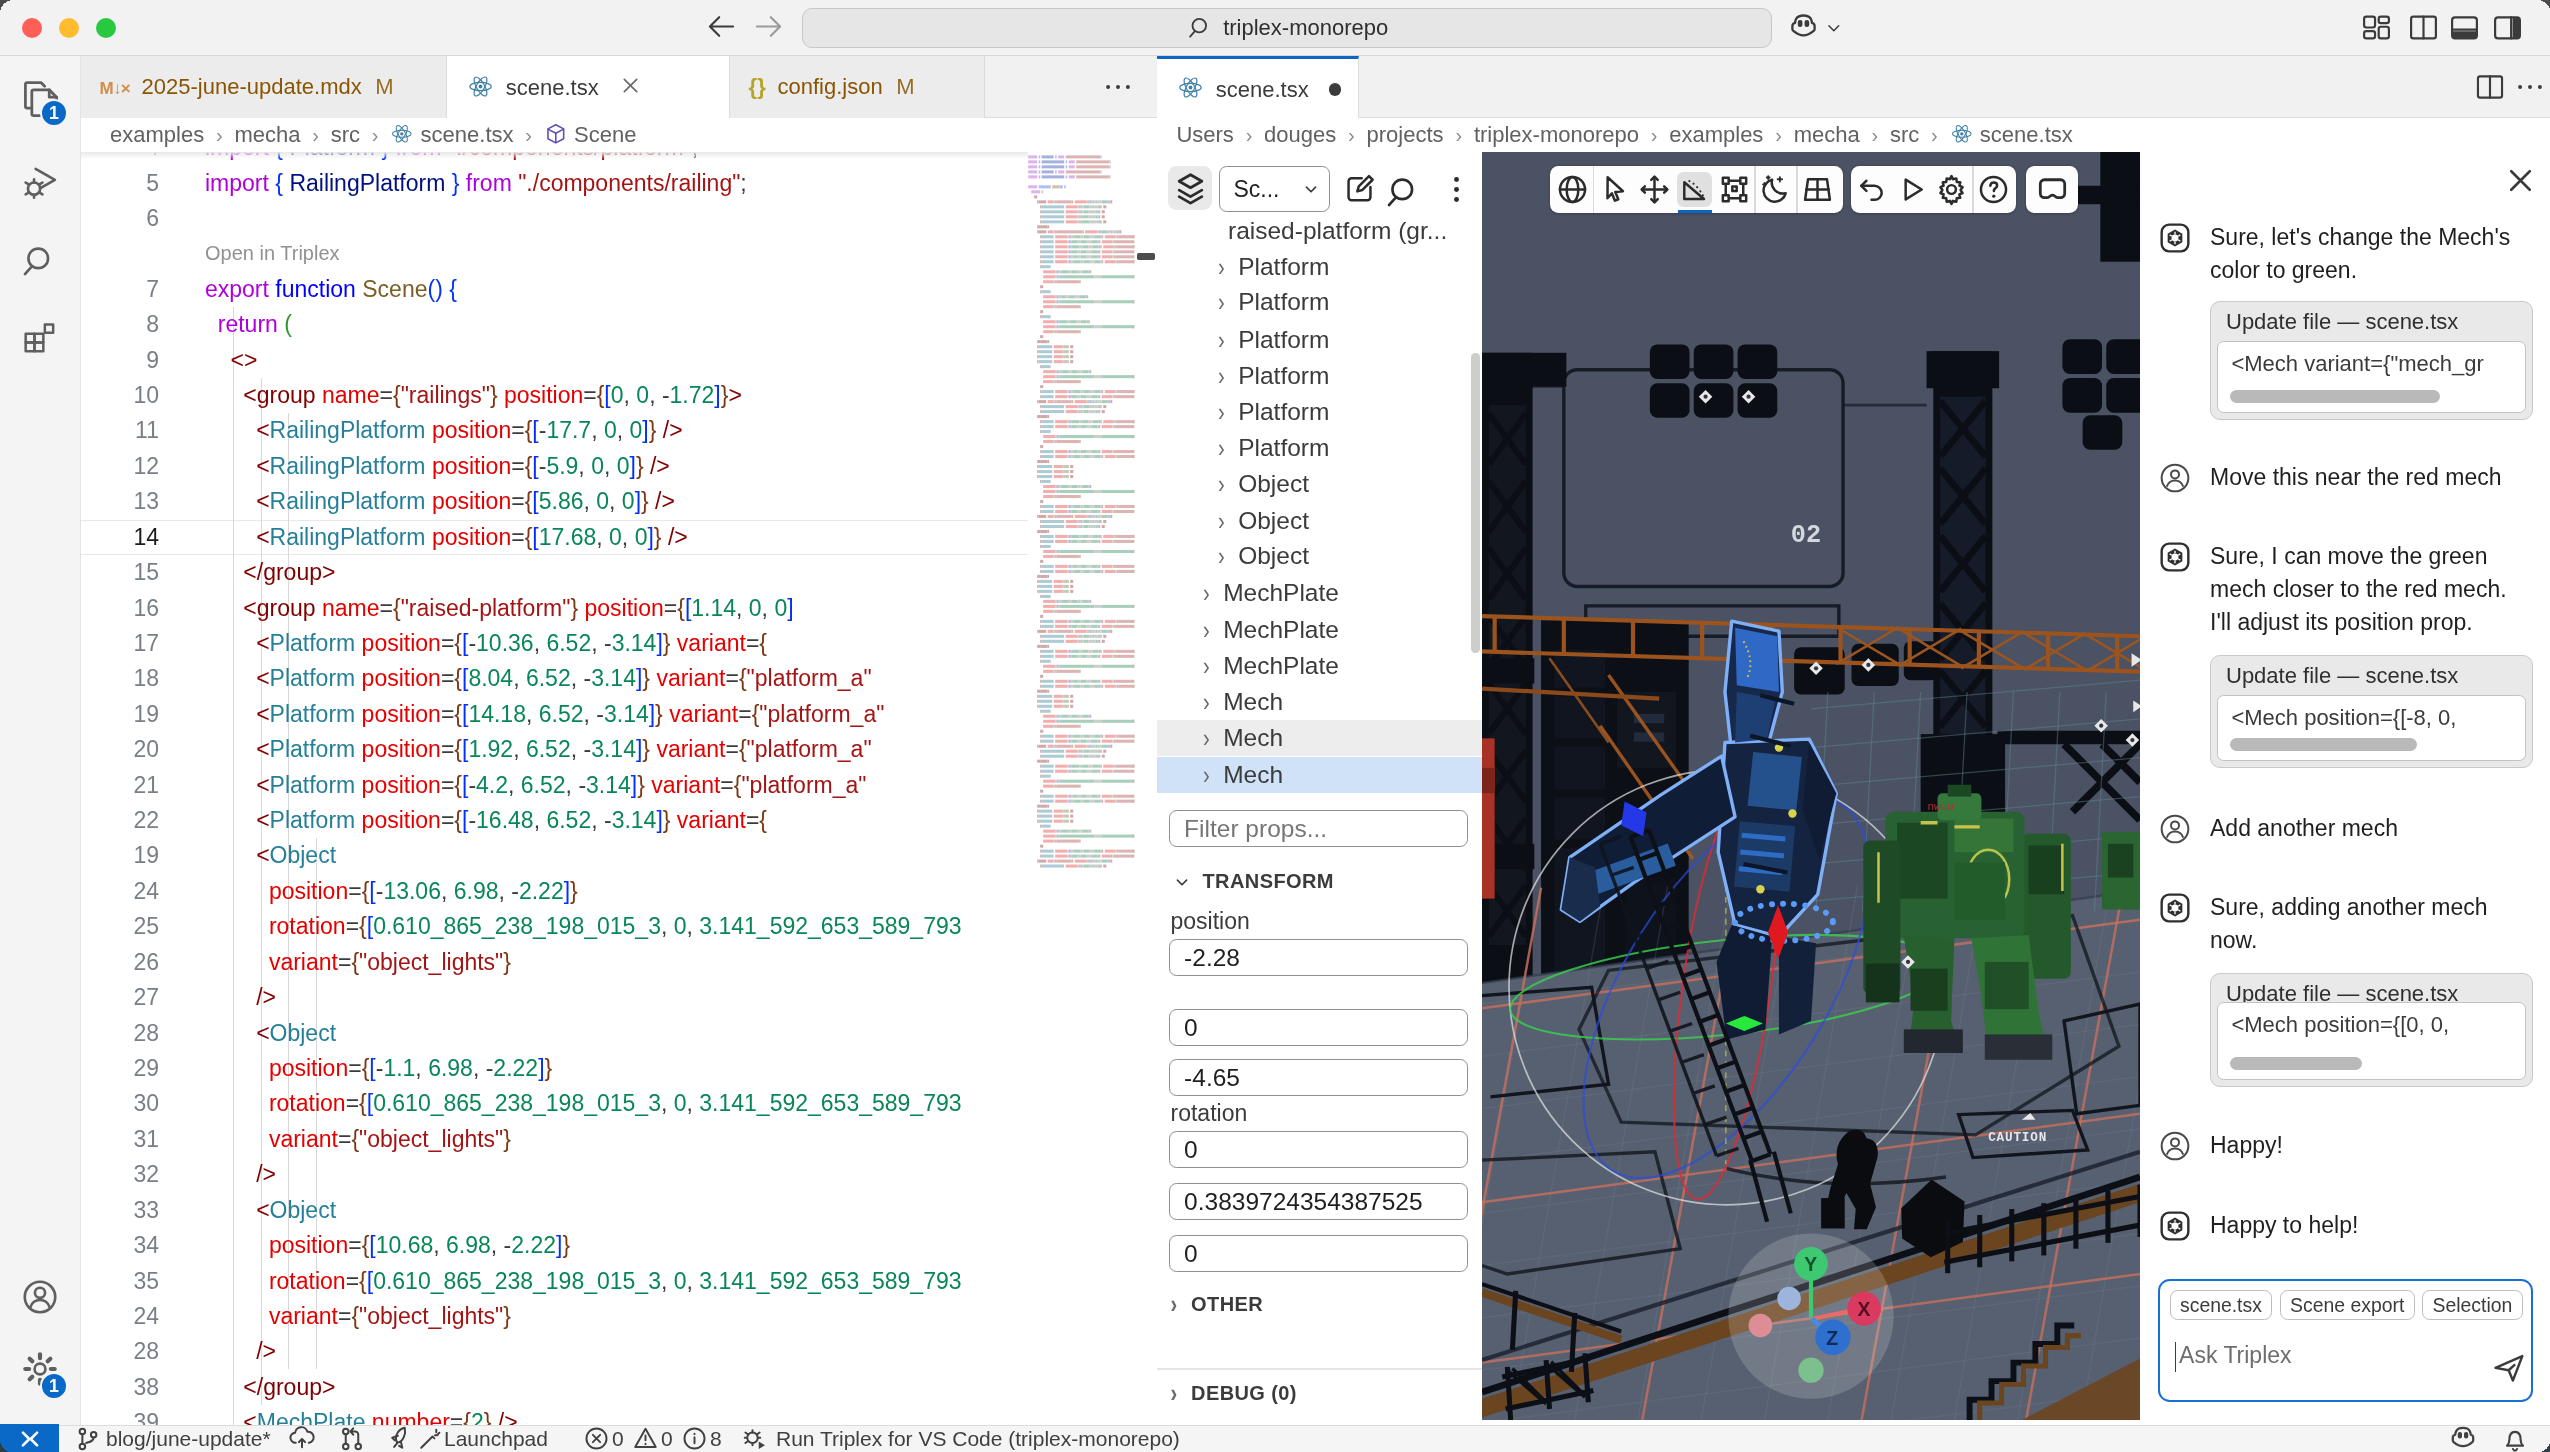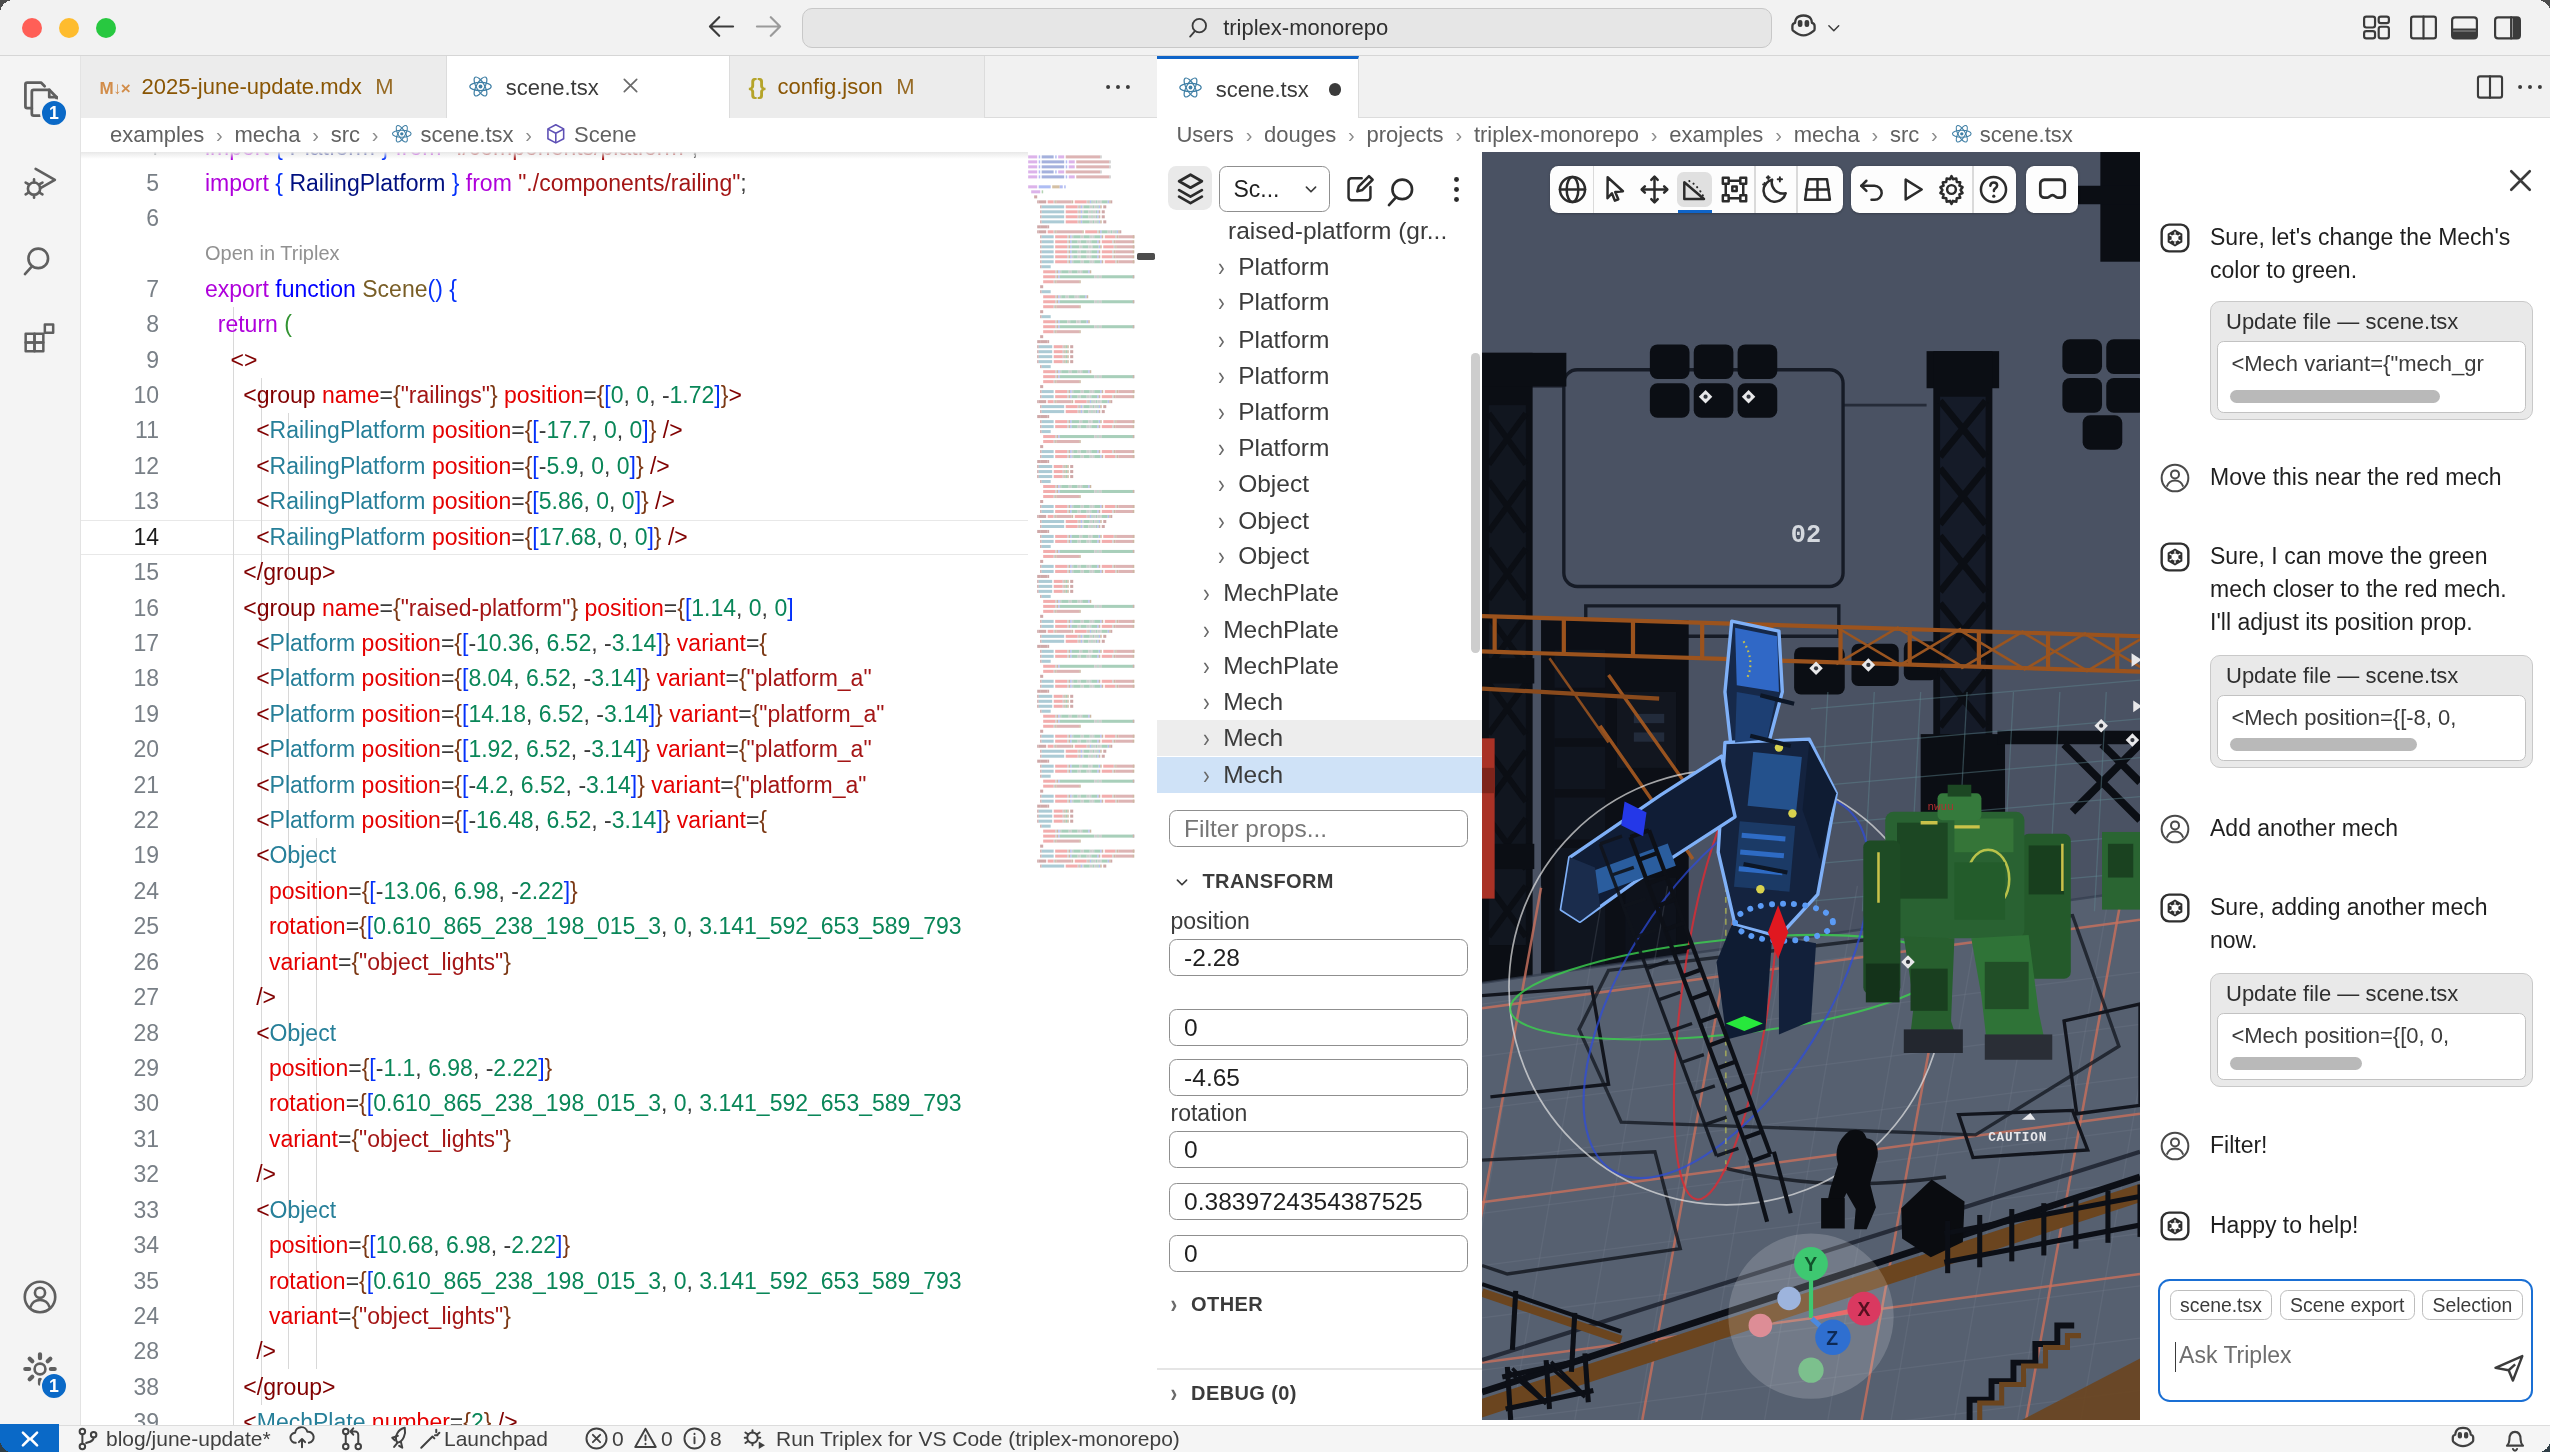--- a/index.html
+++ b/index.html
@@ -2194,31 +2194,31 @@
     <div class="msg" style="left:70px;top:661px">Add another mech</div>
     <div class="avatar" style="top:740px"><svg width="32" height="32" viewBox="0 0 24 24" fill="none" style="">
         <rect x="2" y="2" width="20" height="20" rx="5.5" stroke="#2f2f2f" stroke-width="1.8"></rect>
         <path d="M12 5.6 17.5 8.8v6.4L12 18.4 6.5 15.2V8.8Z" fill="#2f2f2f"></path>
         <circle cx="12" cy="12" r="2.6" fill="#fff"></circle>
         <path d="M12 9.4v-2M12 16.6v-2M9.7 10.7l-1.7-1M14.3 10.7l1.7-1M9.7 13.3l-1.7 1M14.3 13.3l1.7 1" stroke="#fff" stroke-width="1"></path>
       </svg></div>
     <div class="msg" style="left:70px;top:740px">Sure, adding another mech<br>now.</div>
     <div class="card" style="top:821px;height:114px">
       <div class="cardhead">Update file — scene.tsx</div>
-      <div class="cardbody" style="top:39px">
+      <div class="cardbody" style="top:28px">
         <div class="cardcode mono">&lt;Mech position={[0, 0,</div>
         <div class="pbar" style="width:132px"></div>
       </div>
     </div>
     <div class="avatar" style="top:978px"><svg width="32" height="32" viewBox="0 0 24 24" fill="none" style="">
         <circle cx="12" cy="12" r="10" stroke="#4a4a4a" stroke-width="1.5"></circle>
         <circle cx="12" cy="9.3" r="3" stroke="#4a4a4a" stroke-width="1.5"></circle>
         <path d="M5.8 18.4c1.2-3.3 3.2-4.6 6.2-4.6s5 1.3 6.2 4.6" stroke="#4a4a4a" stroke-width="1.5" fill="none"></path>
       </svg></div>
-    <div class="msg" style="left:70px;top:978px">Filter!</div>
+    <div class="msg" style="left:70px;top:978px">Happy!</div>
     <div class="avatar" style="top:1058px"><svg width="32" height="32" viewBox="0 0 24 24" fill="none" style="">
         <rect x="2" y="2" width="20" height="20" rx="5.5" stroke="#2f2f2f" stroke-width="1.8"></rect>
         <path d="M12 5.6 17.5 8.8v6.4L12 18.4 6.5 15.2V8.8Z" fill="#2f2f2f"></path>
         <circle cx="12" cy="12" r="2.6" fill="#fff"></circle>
         <path d="M12 9.4v-2M12 16.6v-2M9.7 10.7l-1.7-1M14.3 10.7l1.7-1M9.7 13.3l-1.7 1M14.3 13.3l1.7 1" stroke="#fff" stroke-width="1"></path>
       </svg></div>
     <div class="msg" style="left:70px;top:1058px">Happy to help!</div>
     <div class="abs" style="left:17.7px;top:1127px;width:375px;height:123px;border:2.5px solid #1a6fd4;border-radius:11.8px;background:#fff">
       <div class="abs" style="left:10px;top:9.3px;display:flex">
         <div class="pill">scene.tsx</div>

